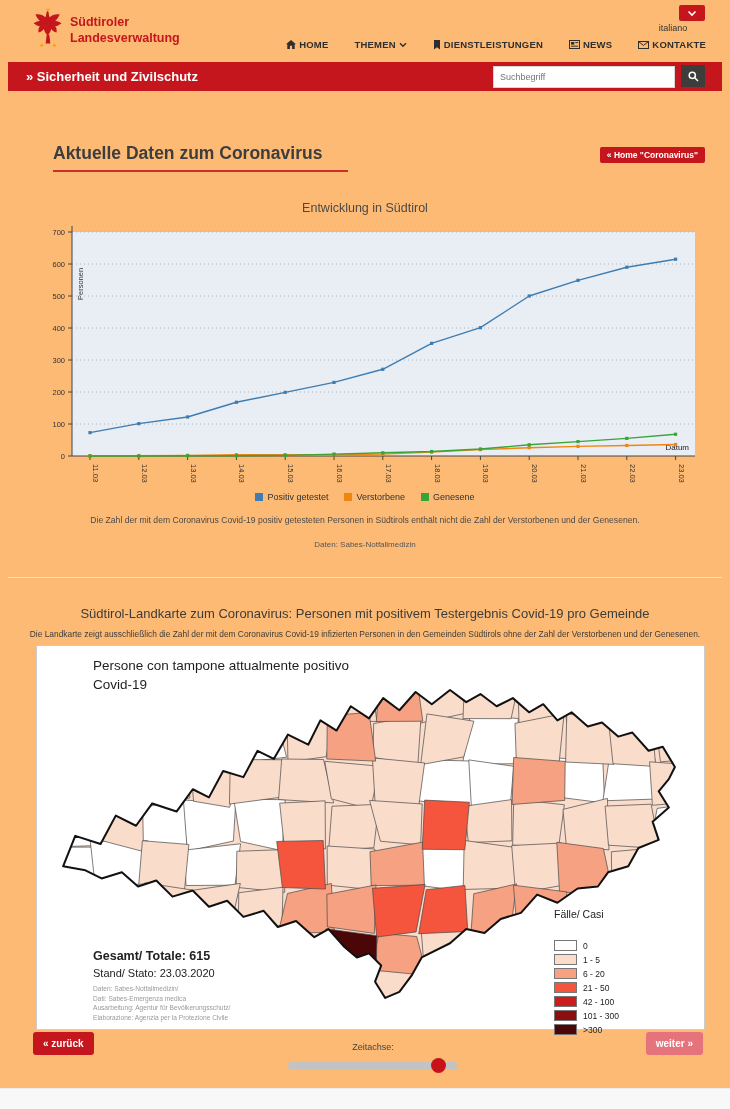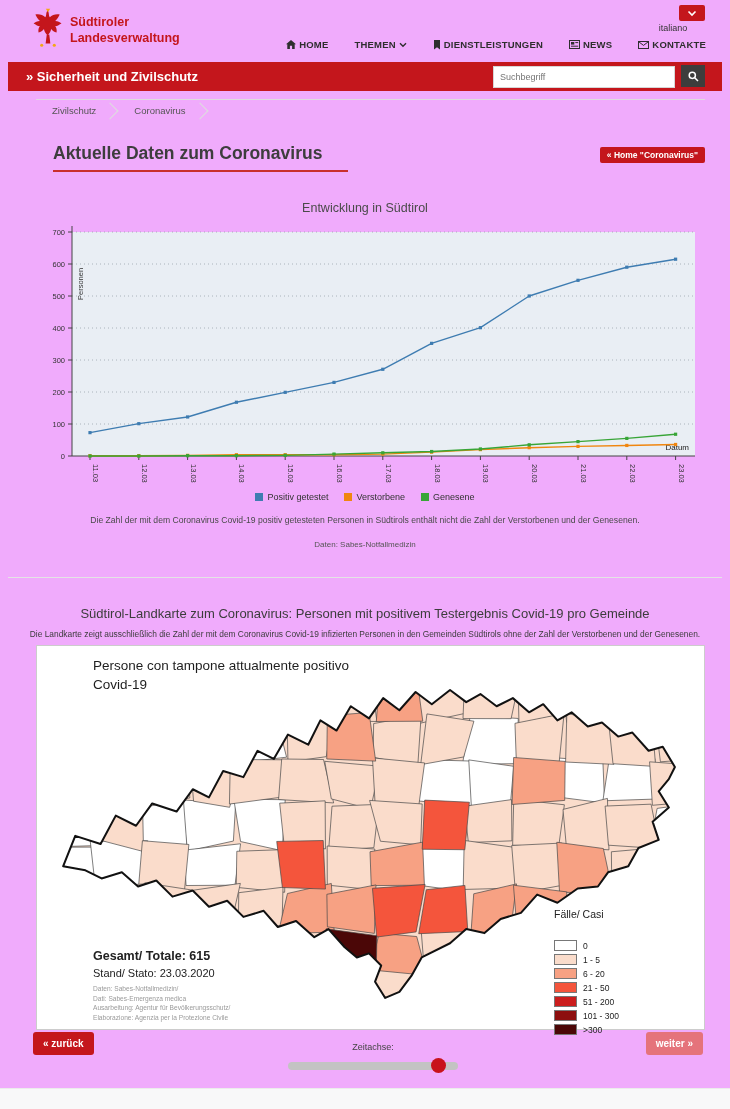--- a/index.html
+++ b/index.html
@@ -1,16 +1,16 @@
 <!DOCTYPE html>
 <html style="--red: #c4161c;"><head>
 <meta charset="utf-8">
 <style>
   html,body{margin:0;padding:0;background:#fff;}
-  .page{position:relative;width:730px;height:1109px;overflow:hidden;background:#f0abfc;
+  .page{position:relative;width:730px;height:1109px;overflow:hidden;background:#fdba74;
         font-family:"Liberation Sans","DejaVu Sans",sans-serif;-webkit-font-smoothing:antialiased;}
   
   .logo-eagle{position:absolute;left:30px;top:6px;width:36px;height:46px;}
   .logo-text{position:absolute;left:70px;top:15px;color:var(--red);font-weight:bold;
              font-size:12.5px;line-height:1.25;}
   .lang-btn{position:absolute;left:679px;top:5px;width:26px;height:16px;background:var(--red);
             border-radius:2px;display:flex;align-items:center;justify-content:center;cursor:pointer;}
   .lang-label{position:absolute;left:640px;top:23px;width:66px;text-align:center;font-size:9px;color:#333;}
   .main-nav{position:absolute;top:39px;right:24px;display:flex;gap:26px;align-items:flex-start;}
   .nav-item{display:flex;align-items:center;gap:3px;font-size:9.5px;font-weight:bold;
@@ -142,24 +142,20 @@
     <div class="red-bar-title">» Sicherheit und Zivilschutz</div>
     <input class="search-input" placeholder="Suchbegriff" style="">
     <button class="search-btn">
       <svg width="11" height="11">
         <circle cx="4.3" cy="4.3" r="3.1" stroke="#fff" stroke-width="1.5" fill="none"></circle>
         <line x1="6.7" y1="6.7" x2="10" y2="10" stroke="#fff" stroke-width="1.5"></line>
       </svg>
     </button>
   </div>
 
-  <div class="breadcrumb" id="breadcrumb">
-      <span class="crumb">Zivilschutz</span>
-      <span class="crumb">Coronavirus</span>
-    </div>
 
   <h1 class="page-title" style="margin:17px;font-weight:bold;">Aktuelle Daten zum Coronavirus</h1>
   <button class="home-coro-btn">« Home "Coronavirus"</button>
 
   <div class="chart-title">Entwicklung in Südtirol</div>
   <svg id="chart-svg" width="676" height="272" viewBox="0 0 676 272">
       <rect x="45" y="14" width="623" height="224" fill="#e9eef4"></rect>
       <line x1="41" y1="238" x2="45" y2="238" stroke="#444" stroke-width="1"></line>
       <text x="38" y="240.8" font-size="7.5" fill="#333" text-anchor="end">0</text>
       <line x1="45" y1="206" x2="668" y2="206" stroke="#9aa3ad" stroke-width="0.8" stroke-dasharray="1,3"></line>
@@ -428,21 +424,21 @@
           <div class="ml-row">
             <span class="ml-swatch" style="background:#f7a183"></span>
             <span class="ml-label">6 - 20</span>
           </div>
           <div class="ml-row">
             <span class="ml-swatch" style="background:#f4553c"></span>
             <span class="ml-label">21 - 50</span>
           </div>
           <div class="ml-row">
             <span class="ml-swatch" style="background:#cb1d1d"></span>
-            <span class="ml-label">51 - 200</span>
+            <span class="ml-label">42 - 100</span>
           </div>
           <div class="ml-row">
             <span class="ml-swatch" style="background:#8d0e0e"></span>
             <span class="ml-label">101 - 300</span>
           </div>
           <div class="ml-row">
             <span class="ml-swatch" style="background:#4b0707"></span>
             <span class="ml-label">&gt;300</span>
           </div>
         </div>

